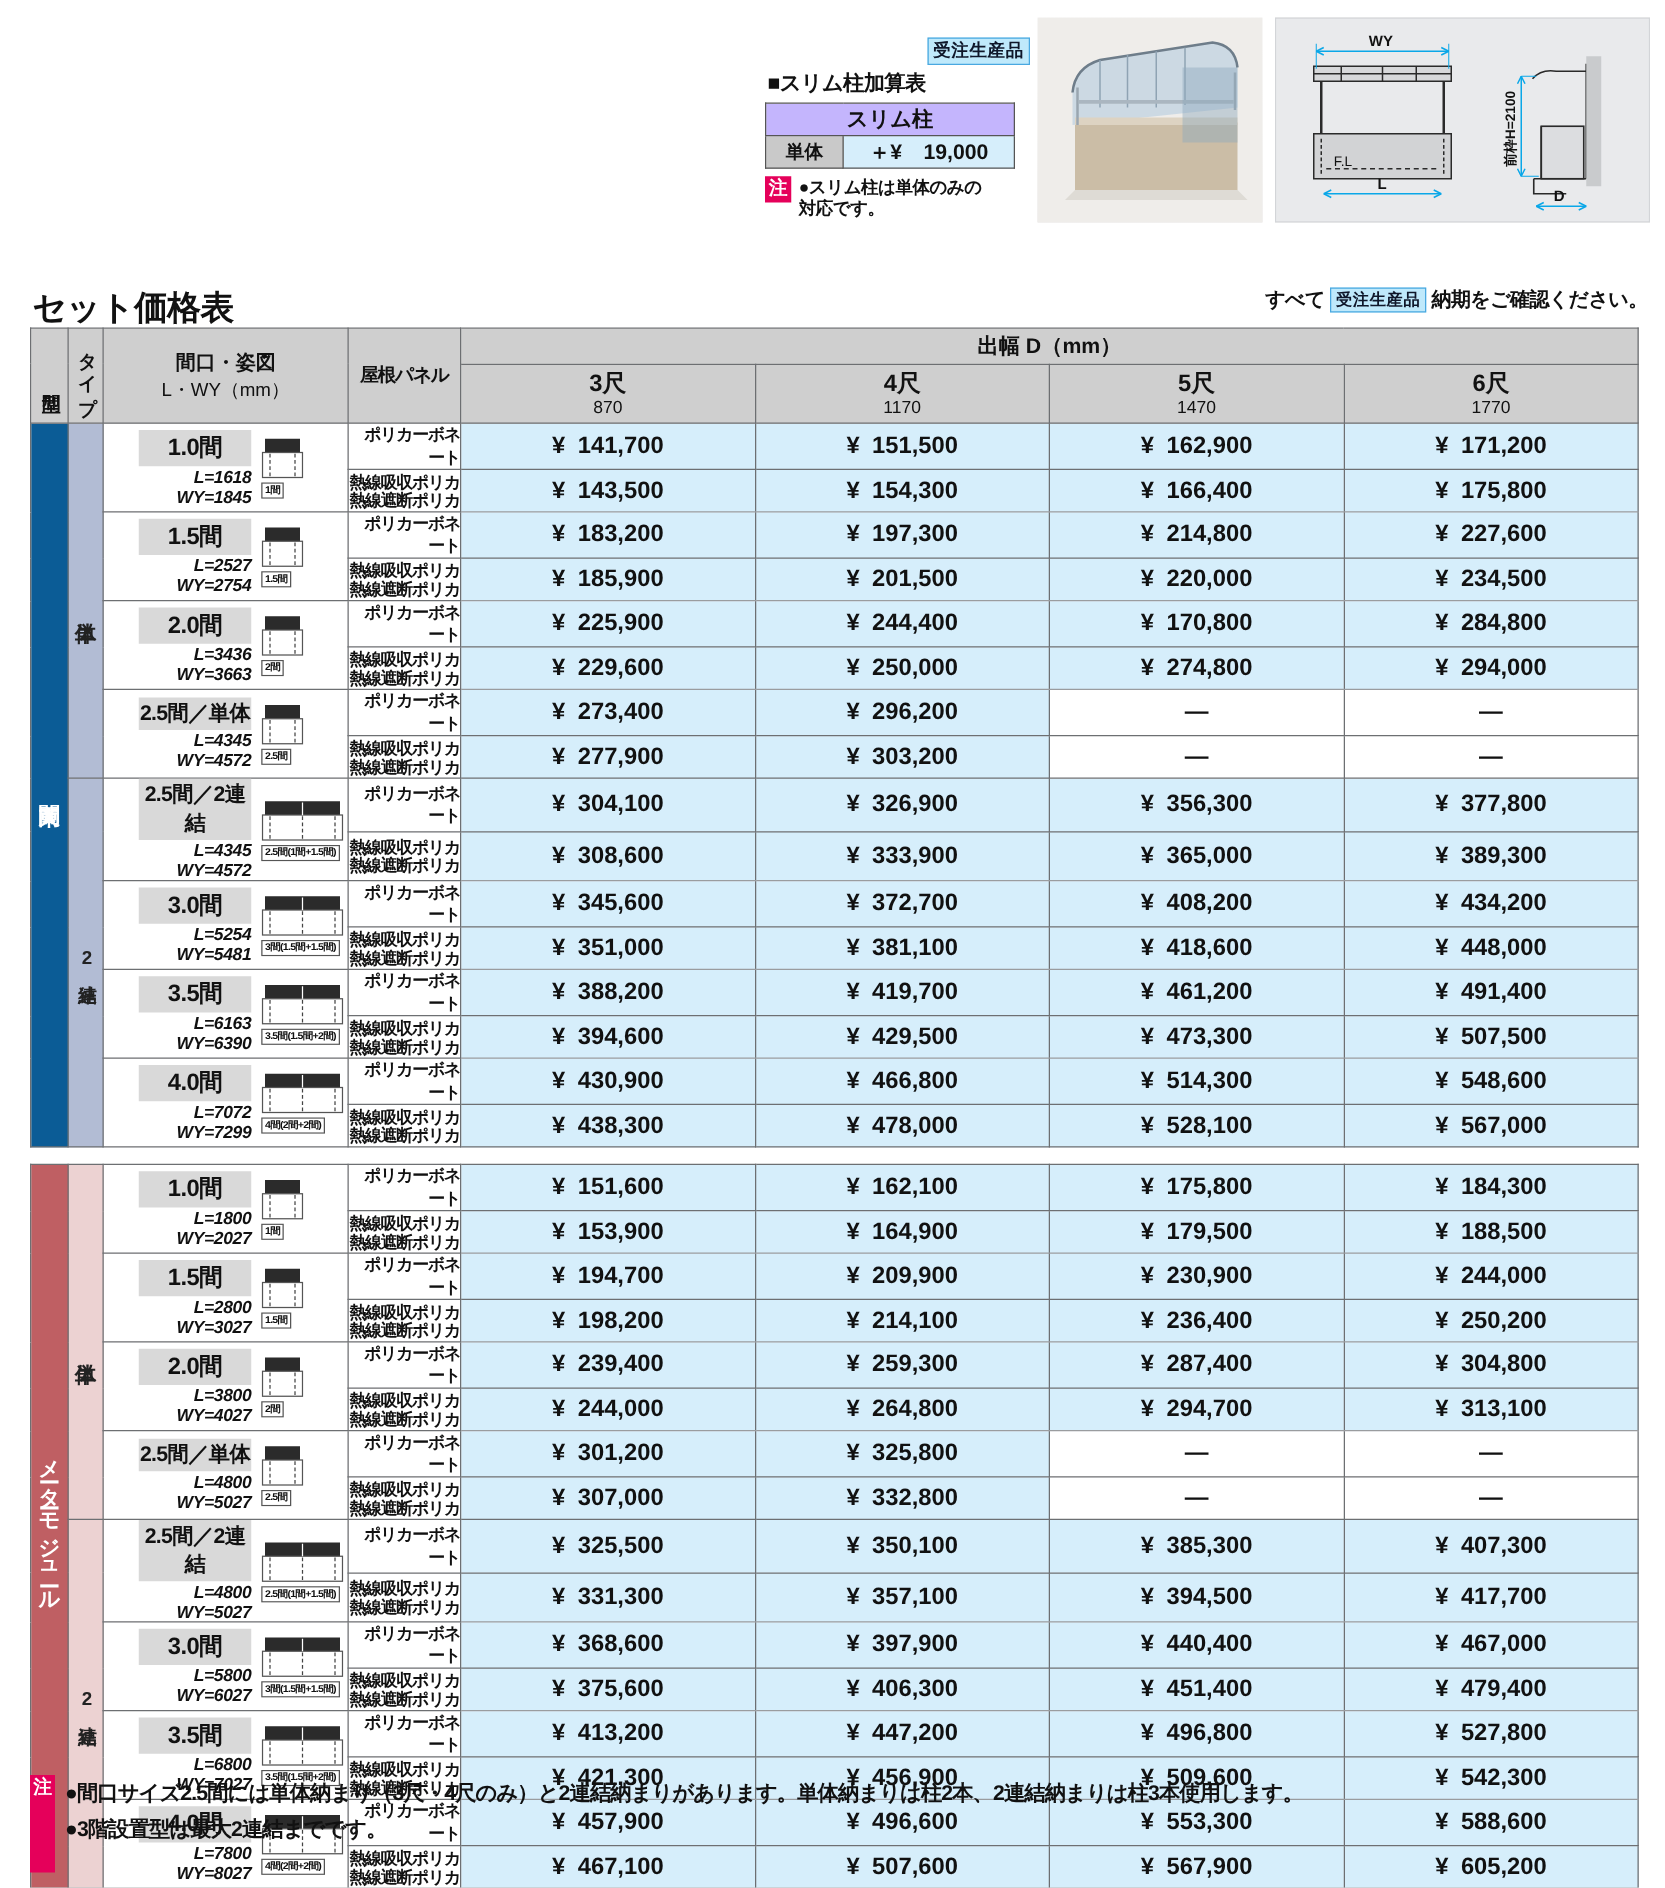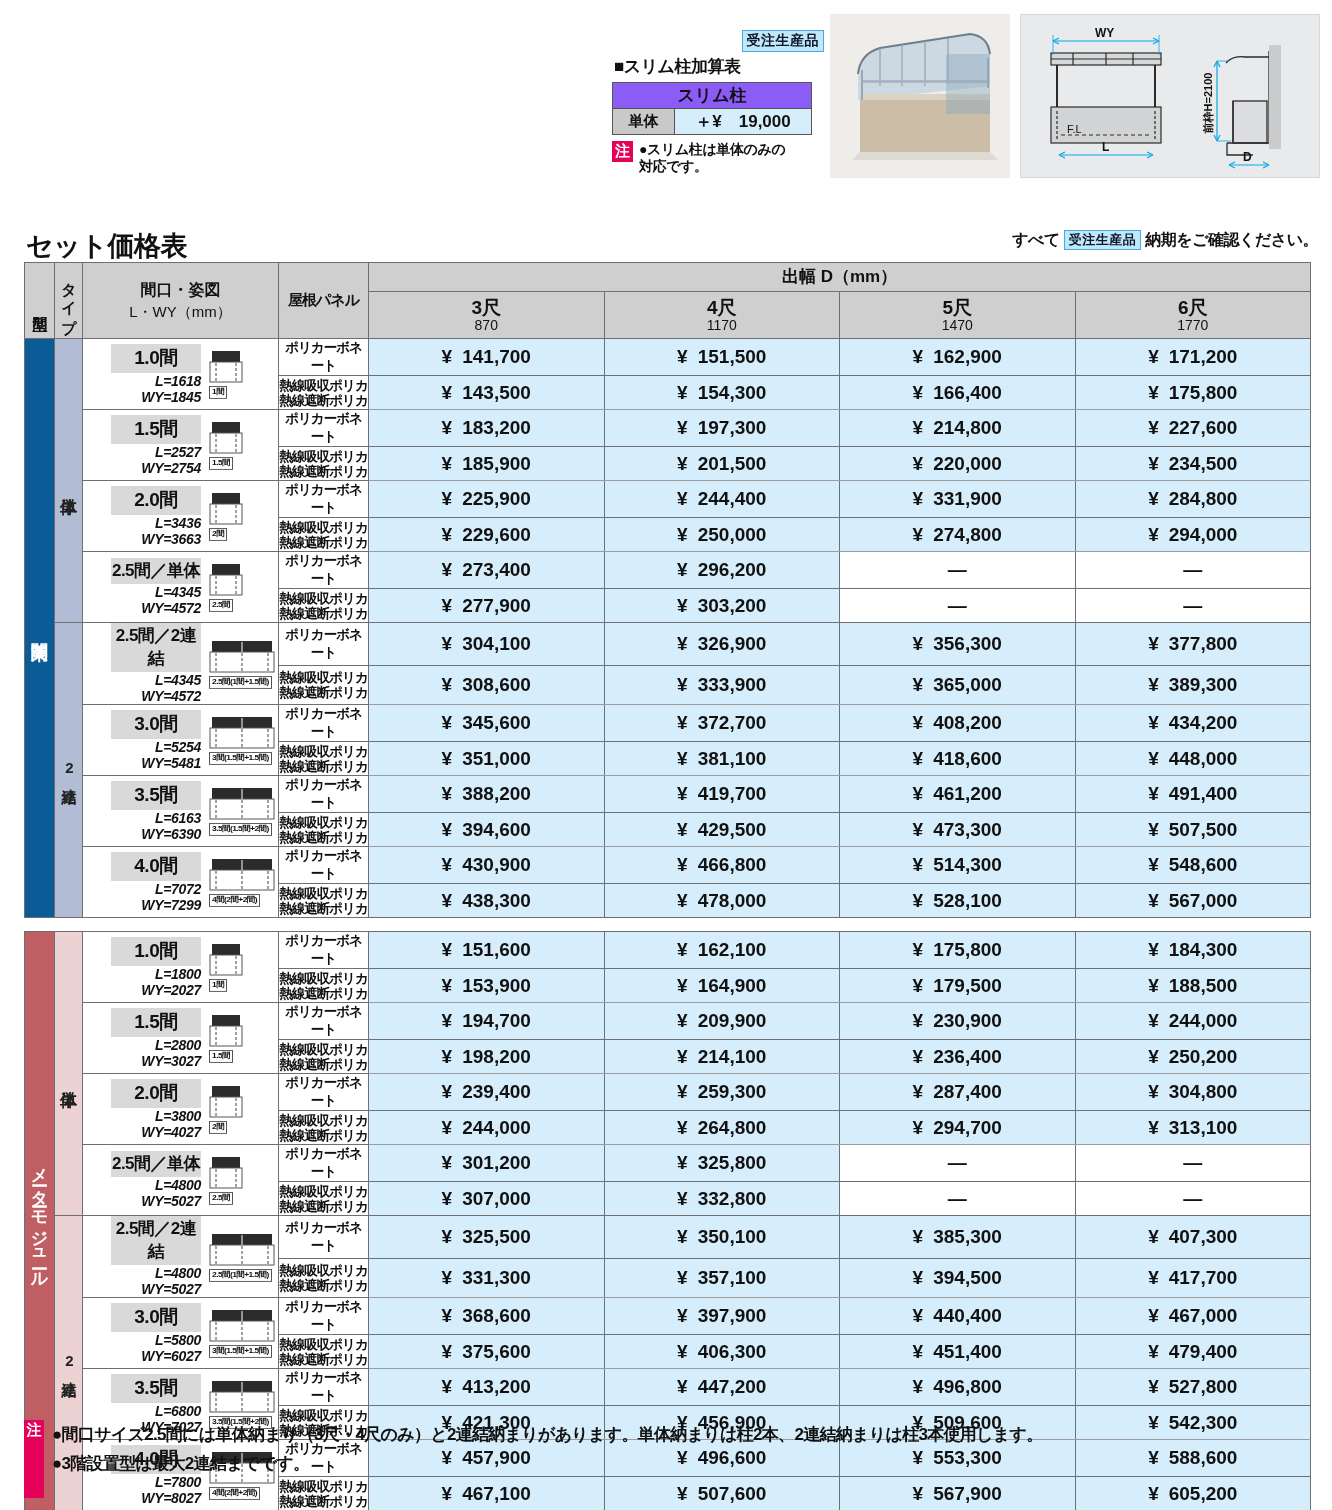--- a/index.html
+++ b/index.html
@@ -23,21 +23,21 @@
     border:1px solid #4aa8e0;
     font-size:14px; line-height:17px;
     padding:1px 4px 2px 4px;
     letter-spacing:0.5px;
     font-weight:700;
   }
   .badge-row { text-align:right; margin-bottom:3px; }
   .slim-title { font-size:17px; font-weight:700; letter-spacing:-0.5px; margin:0 0 4px 2px; }
   .slim-table { border-collapse:collapse; width:200px; border:1.5px solid #333; }
   .slim-table td { border:1px solid #555; height:26px; text-align:center; font-size:17px; font-weight:700; }
-  .slim-head { background:#8b5cf6; }
+  .slim-head { background:#c4b5fd; }
   .slim-lbl { background:#c9c9c9; width:62px; font-size:15px !important; }
   .slim-val { background:#d6eefb; }
   .note-row { display:flex; gap:6px; margin-top:6px; align-items:flex-start; }
   .note-mark {
     background:#e5005a; color:#fff; font-weight:700;
     font-size:15px; line-height:20px; width:21px; height:21px;
     text-align:center; flex:0 0 21px;
   }
   .note-text { font-size:14px; line-height:17px; font-weight:700; letter-spacing:-0.4px; }
 
@@ -105,21 +105,21 @@
   .mg-name.sm { font-size:17px; }
   .mg-dim { text-align:right; font-size:14px; font-weight:700; margin-top:0; letter-spacing:-0.3px;font-style:italic; }
   .mg-fig { flex:1; display:flex; flex-direction:column; align-items:flex-start; padding-left:8px; }
   .fig-cap {
     font-size:8.5px; font-weight:700; border:1px solid #555; background:#fff;
     padding:0 2px; margin-top:2px; letter-spacing:-0.6px; white-space:nowrap;
     transform:scaleY(0.92); transform-origin:left top;
   }
 
   
-  .pn-cell { text-align:center; font-size:13.5px; font-weight:700; letter-spacing:-1px; background:#fff; height:34px; }
+  .pn-cell { text-align:right; font-size:13.5px; font-weight:700; letter-spacing:-1px; background:#fff; height:34px; }
   .pn-cell.two { line-height:15px; font-size:13.5px; }
   .pn-cell.two span { display:block; }
 
   
   .pr { text-align:center; background:#d6eefb; font-size:19px; font-weight:700; height:34px; letter-spacing:0px; }
   .pr .yen { margin-right:10px; font-weight:700; }
   .pr.na { background:#ffffff; }
   .dashed-top { border-top:1px dashed #444 !important; }
   .thin-bot { border-bottom:1px solid #9a9c9f !important; }
   .sect-gap { height:14px; border:none !important; background:#fff; }
@@ -367,21 +367,21 @@
                 <rect x="1" y="14" width="32" height="20" fill="#ffffff" stroke="#555" stroke-width="1"></rect>
                 <path d="M7 15 L7 33 M27 15 L27 33" stroke="#444" stroke-width="1" stroke-dasharray="3 2" fill="none"></path>
               </svg>
               <div class="fig-cap">2間</div>
             </div>
           </div>
         </td>
         <td class="pn-cell">ポリカーボネート</td>
         <td class="pr"><span class="yen">¥</span><span>225,900</span></td>
         <td class="pr"><span class="yen">¥</span><span>244,400</span></td>
-        <td class="pr"><span class="yen">¥</span><span>331,900</span></td>
+        <td class="pr"><span class="yen">¥</span><span>170,800</span></td>
         <td class="pr"><span class="yen">¥</span><span>284,800</span></td>
       </tr>
       <tr>
         <td class="pn-cell two dashed-top">
           <span>熱線吸収ポリカ</span>
           <span>熱線遮断ポリカ</span>
         </td>
         <td class="pr dashed-top thin-bot"><span class="yen">¥</span><span>229,600</span></td>
         <td class="pr dashed-top thin-bot"><span class="yen">¥</span><span>250,000</span></td>
         <td class="pr dashed-top thin-bot"><span class="yen">¥</span><span>274,800</span></td>

